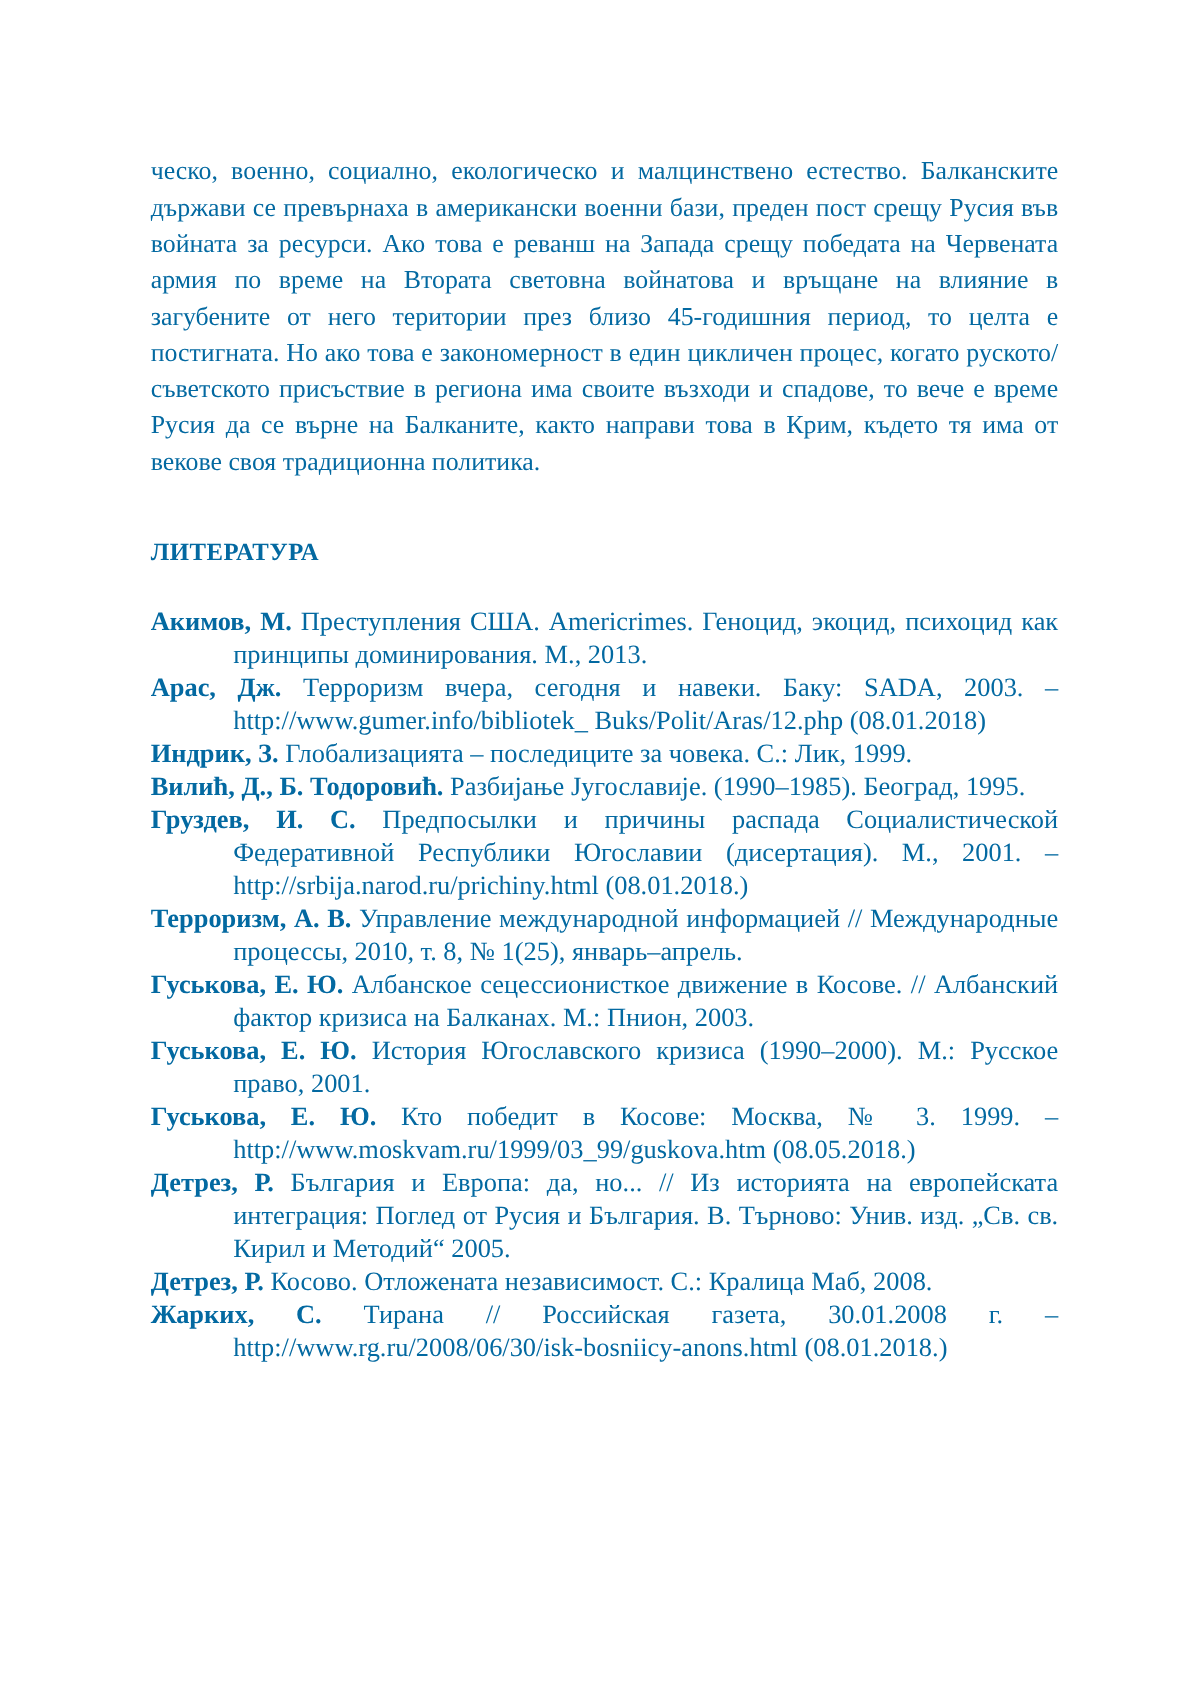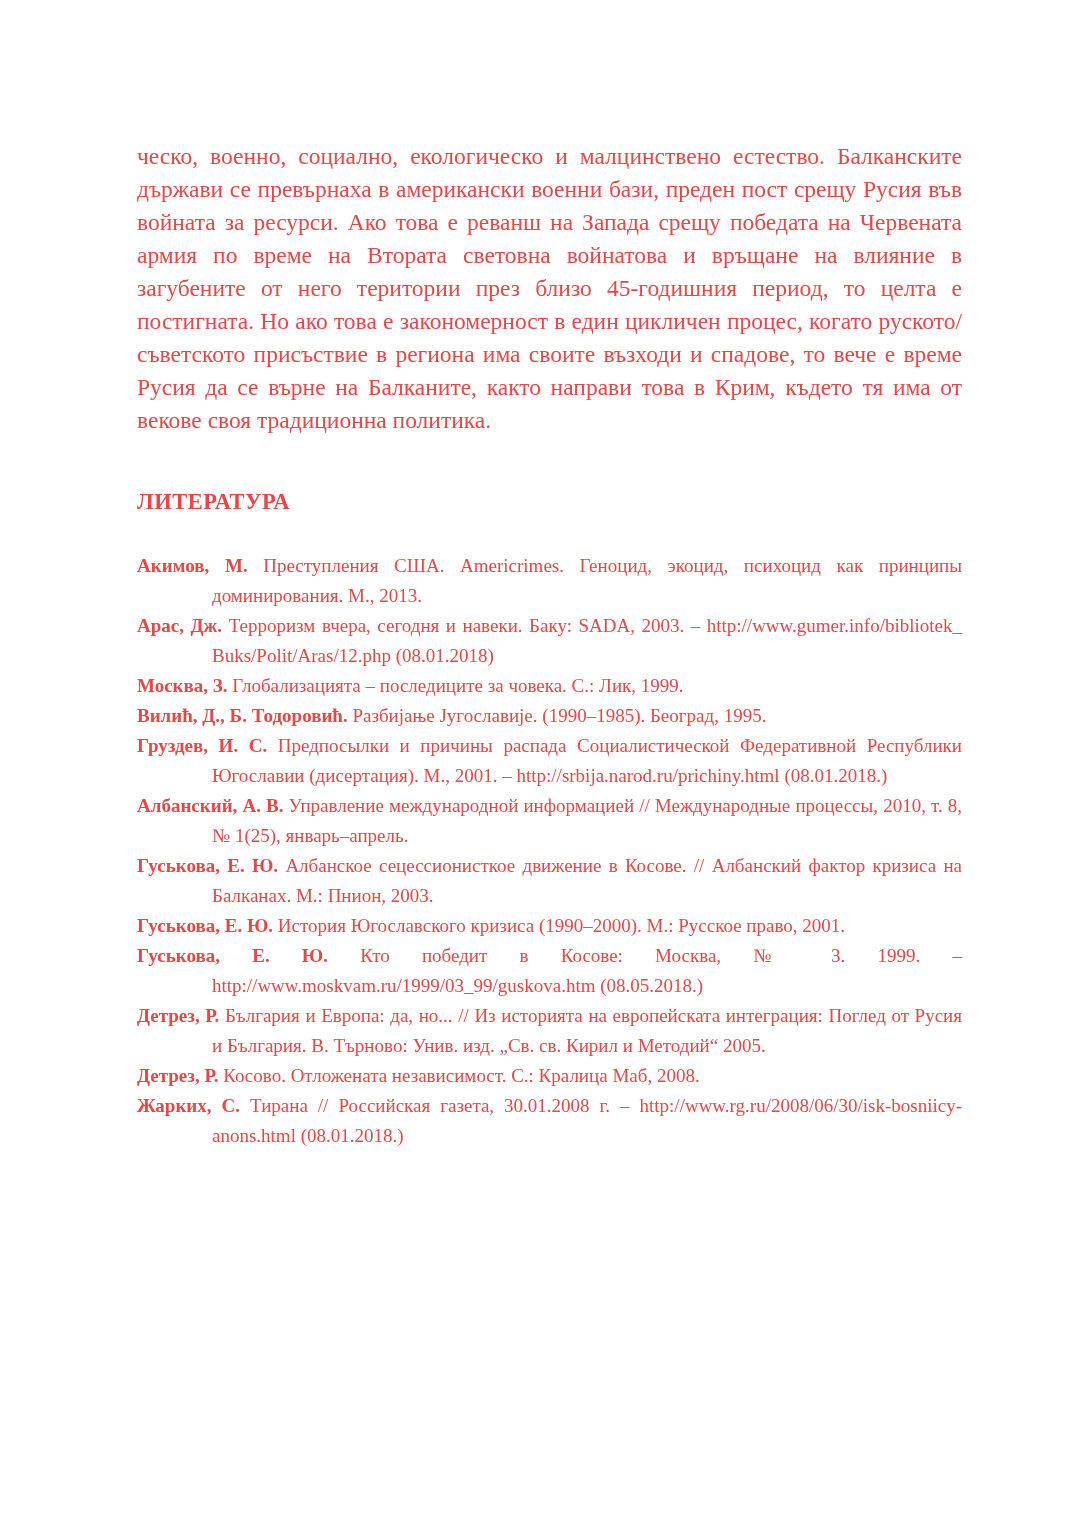--- a/index.html
+++ b/index.html
@@ -2,21 +2,21 @@
 <html><head>
 <meta charset="utf-8">
 <style>
   html, body { margin: 0; padding: 0; }
   body { background: #ffffff; }
   .page {
     position: relative;
     width: 1080px;
     height: 1291px;
     background: #ffffff;
-    color: #ef4444;
+    color: #0369a1;
     font-family: "Liberation Serif", "DejaVu Serif", serif;
     overflow: hidden;
   }
   .content {
     position: absolute;
     left: 137px;
     right: 118px;
     top: 140px;
   }
   .body-par {
@@ -27,21 +27,21 @@
   }
   .heading {
     margin: 52px 0 36px 0;
     font-size: 22.5px;
     font-weight: bold;
     letter-spacing: 0.5px;
   }
   .refs { }
   .ref {
     margin: 0;
-    font-size: 19px;
+    font-size: 24px;
     line-height: 30px;
     text-align: justify;
     padding-left: 75px;
     text-indent: -75px;
     overflow-wrap: break-word;
   }
   .ref b { font-weight: bold; }
   .page-num {
     position: absolute;
     left: 205px;
@@ -55,24 +55,24 @@
 <div class="page">
   <div class="content">
 
     <p class="body-par">ческо, военно, социално, екологическо и малцинствено естество. Балканските държави се превърнаха в американски военни бази, преден пост срещу Русия във войната за ресурси. Ако това е реванш на Запада срещу победата на Червената армия по време на Втората световна войнатова и връщане на влияние в загубените от него територии през близо 45-годишния период, то целта е постигната. Но ако това е закономерност в един цикличен процес, когато руското/съветското присъствие в региона има своите възходи и спадове, то вече е време Русия да се върне на Балканите, както направи това в Крим, където тя има от векове своя традиционна политика.</p>
 
     <h2 class="heading">ЛИТЕРАТУРА</h2>
 
     <div class="refs">
       <p class="ref"><b>Акимов, М.</b><span> Преступления США. Americrimes. Геноцид, экоцид, психоцид как принципы доминирования. М., 2013.</span></p>
       <p class="ref"><b>Арас, Дж.</b><span> Терроризм вчера, сегодня и навеки. Баку: SADA, 2003. – http://www.gumer.info/bibliotek_ Buks/Polit/Aras/12.php (08.01.2018)</span></p>
-      <p class="ref"><b>Москва, З.</b><span> Глобализацията – последиците за човека. С.: Лик, 1999.</span></p>
+      <p class="ref"><b>Индрик, З.</b><span> Глобализацията – последиците за човека. С.: Лик, 1999.</span></p>
       <p class="ref"><b>Вилић, Д., Б. Тодоровић.</b><span> Разбијање Југославије. (1990–1985). Београд, 1995.</span></p>
       <p class="ref"><b>Груздев, И. С.</b><span> Предпосылки и причины распада Социалистической Федеративной Республики Югославии (дисертация).  М., 2001. – http://srbija.narod.ru/prichiny.html (08.01.2018.)</span></p>
-      <p class="ref"><b>Албанский, А. В.</b><span> Управление  международной информацией // Международные процессы, 2010, т. 8, № 1(25), январь–апрель.</span></p>
+      <p class="ref"><b>Терроризм, А. В.</b><span> Управление  международной информацией // Международные процессы, 2010, т. 8, № 1(25), январь–апрель.</span></p>
       <p class="ref"><b>Гуськова, Е. Ю.</b><span> Албанское сецессионисткое движение в Косове. // Албанский фактор кризиса на Балканах. М.: Пнион, 2003.</span></p>
       <p class="ref"><b>Гуськова, Е. Ю.</b><span> История Югославского кризиса (1990–2000). М.: Русское право, 2001.</span></p>
       <p class="ref"><b>Гуськова, Е. Ю.</b><span> Кто победит в Косове: Москва, № 3. 1999. – http://www.moskvam.ru/1999/03_99/guskova.htm (08.05.2018.)</span></p>
       <p class="ref"><b>Детрез, Р.</b><span> България и Европа: да, но... // Из историята на европейската интеграция: Поглед от Русия и България. В. Търново: Унив. изд. „Св. св. Кирил и Методий“ 2005.</span></p>
       <p class="ref"><b>Детрез, Р.</b><span> Косово. Отложената независимост. С.: Кралица Маб, 2008.</span></p>
       <p class="ref"><b>Жарких, С.</b><span> Тирана // Российская газета, 30.01.2008 г. – http://www.rg.ru/2008/06/30/isk-bosniicy-anons.html (08.01.2018.)</span></p>
     </div>
 
   </div>
 

